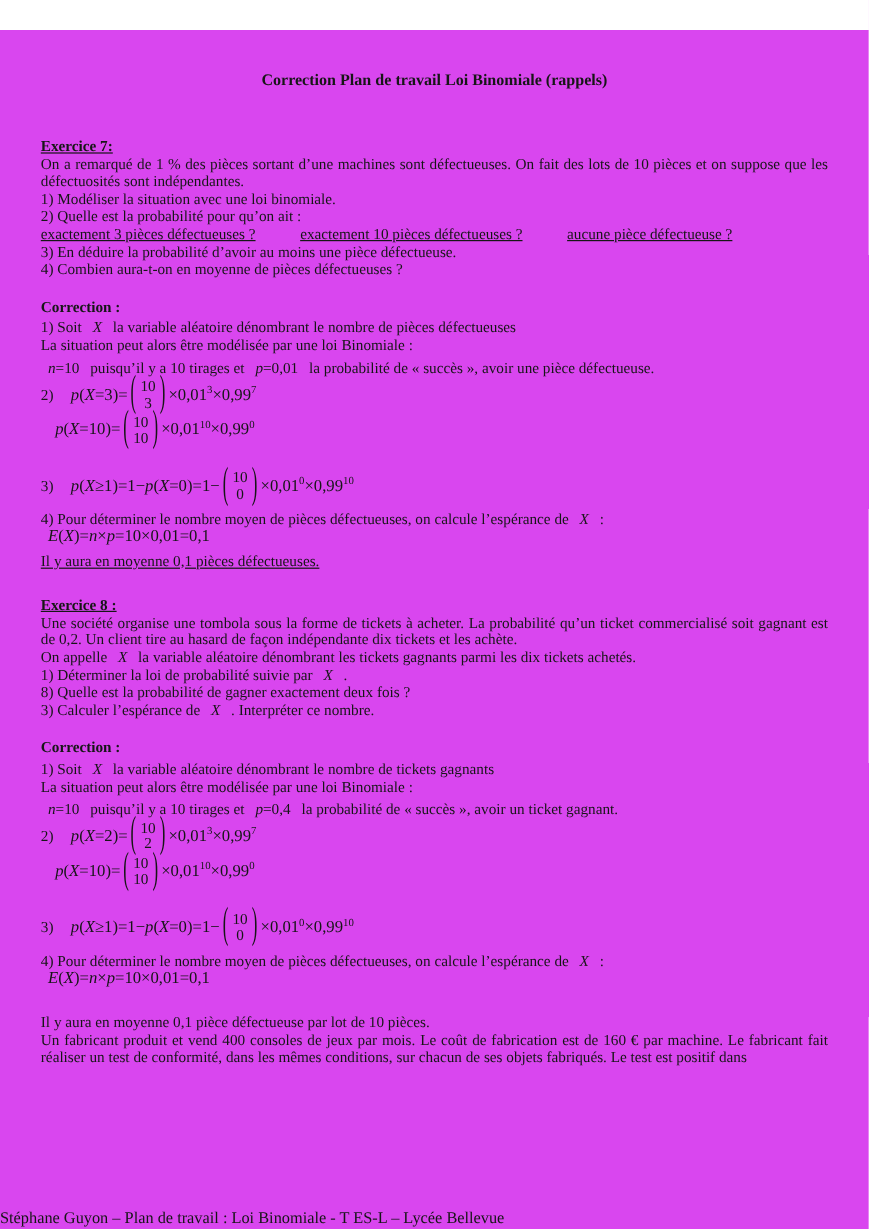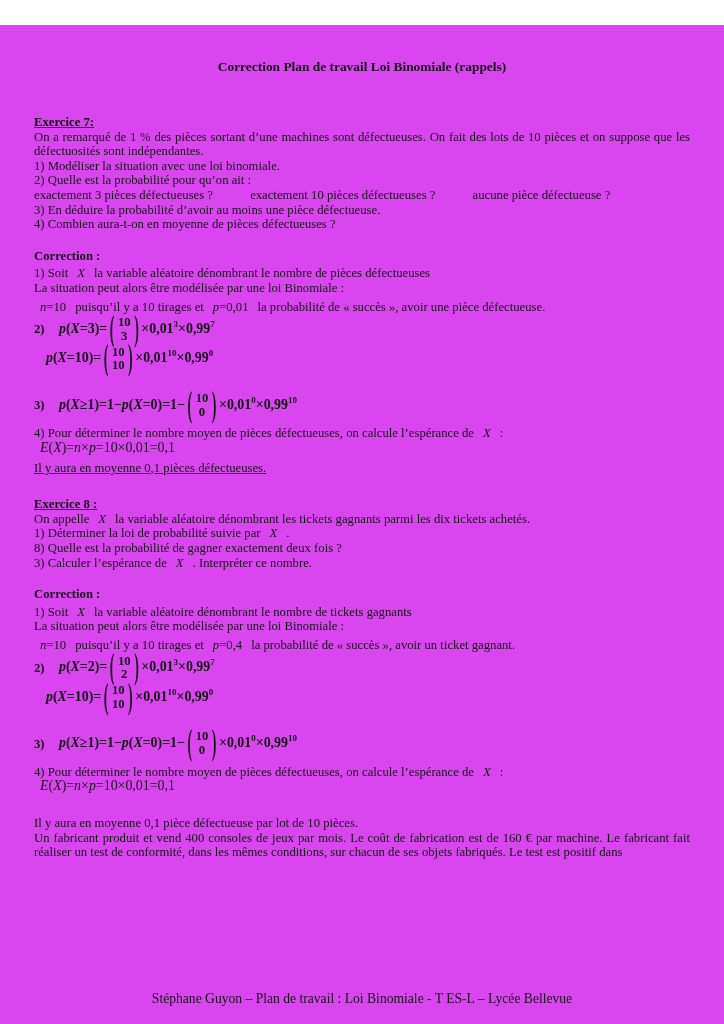--- a/index.html
+++ b/index.html
@@ -20,43 +20,43 @@
     font-size:13.4px;
     margin:8px 0 40px 0;
   }
   .line{font-size:12.7px;line-height:14.6px;}
   p.par{margin:0;text-align:justify;}
   .heading{font-weight:bold;text-decoration:underline;}
   .bold{font-weight:bold;}
   .sec-gap{margin-top:22px;}
   .corr-gap{margin-top:17px;}
   .after-head{margin-top:3px;}
-  .opt{margin-right:34px;}
+  .opt{margin-right:34px;text-decoration:underline;}
   .opt:last-child{margin-right:0;}
   
   .math{font-size:13.9px;}
   .mi{font-style:italic;}
   .mt{font-style:normal;}
   .gap{display:inline-block;width:9px;}
   .msup{font-size:9px;line-height:0;}
   .binom{display:inline-flex;align-items:center;vertical-align:middle;margin:0 1px;}
   .binom .paren{display:inline-block;font-size:14px;transform:scaleY(2.6);transform-origin:center;padding:0 1.5px;}
   .binom .stack{display:inline-flex;flex-direction:column;align-items:center;line-height:1.08;font-size:12.7px;padding:0 2px;}
-  .frow{margin:2px 0;font-weight:bold;}
+  .frow{margin:2px 0;}
   .frow .flabel{display:inline-block;width:25px;vertical-align:middle;font-size:12.7px;}
   .indent2{margin-left:12px;}
   .indent1{padding-left:6px;}
   .f3row{margin-top:19px;}
   .l4{margin-top:7px;}
   .concl7{margin-top:5px;text-decoration:underline;}
   .concl8{margin-top:22px;}
   .ex9-gap{margin-top:34px;}
   .footer{
-    position:absolute;left:0;right:0;bottom:42px;
-    text-align:center;font-size:13.6px;
+    position:absolute;left:0;right:0;bottom:26px;
+    font-size:13.6px;
   }
 </style>
 </head>
 <body>
 
 <div class="page">
 
   <div class="title">Correction Plan de travail Loi Binomiale (rappels)</div>
 
   <div class="line heading">Exercice 7:</div>
@@ -103,20 +103,21 @@
             <span>0</span>
           </span>
           <span class="paren">)</span>
         </span><span class="mt">×0,01</span><sup class="msup">0</sup><span class="mt">×0,99</span><sup class="msup">10</sup></span>
   </div>
   <div class="line l4"><span class="mt">4) Pour déterminer le nombre moyen de pièces défectueuses, on calcule l’espérance de</span><span class="gap"></span><span class="mi">X</span><span class="gap"></span><span class="mt">:</span></div>
   <div class="line math indent1"><span class="mi">E</span><span class="mt">(</span><span class="mi">X</span><span class="mt">)=</span><span class="mi">n</span><span class="mt">×</span><span class="mi">p</span><span class="mt">=10×0,01=0,1</span></div>
   <div class="line concl7">Il y aura en moyenne 0,1 pièces défectueuses.</div>
 
   <div class="line heading sec-gap">Exercice 8 :</div>
+  <p class="line par">Une société organise une tombola sous la forme de tickets à acheter. La probabilité qu’un ticket commercialisé soit gagnant est de 0,2. Un client tire au hasard de façon indépendante dix tickets et les achète.</p>
   <div class="line"><span class="mt">On appelle</span><span class="gap"></span><span class="mi">X</span><span class="gap"></span><span class="mt">la variable aléatoire dénombrant les tickets gagnants parmi les dix tickets achetés.</span></div>
   <div class="line"><span class="mt">1) Déterminer la loi de probabilité suivie par</span><span class="gap"></span><span class="mi">X</span><span class="gap"></span><span class="mt">.</span></div>
   <div class="line">8) Quelle est la probabilité de gagner exactement deux fois ?</div>
   <div class="line"><span class="mt">3) Calculer l’espérance de</span><span class="gap"></span><span class="mi">X</span><span class="gap"></span><span class="mt">. Interpréter ce nombre.</span></div>
 
   <div class="line bold corr-gap">Correction :</div>
   <div class="line after-head"><span class="mt">1) Soit</span><span class="gap"></span><span class="mi">X</span><span class="gap"></span><span class="mt">la variable aléatoire dénombrant le nombre de tickets gagnants</span></div>
   <div class="line">La situation peut alors être modélisée par une loi Binomiale :</div>
   <div class="line indent1" style="margin-top:4px;"><span class="mi">n</span><span class="mt">=10</span><span class="gap"></span><span class="mt">puisqu’il y a 10 tirages et</span><span class="gap"></span><span class="mi">p</span><span class="mt">=0,4</span><span class="gap"></span><span class="mt">la probabilité de « succès », avoir un ticket gagnant.</span></div>
   <div class="frow math">

